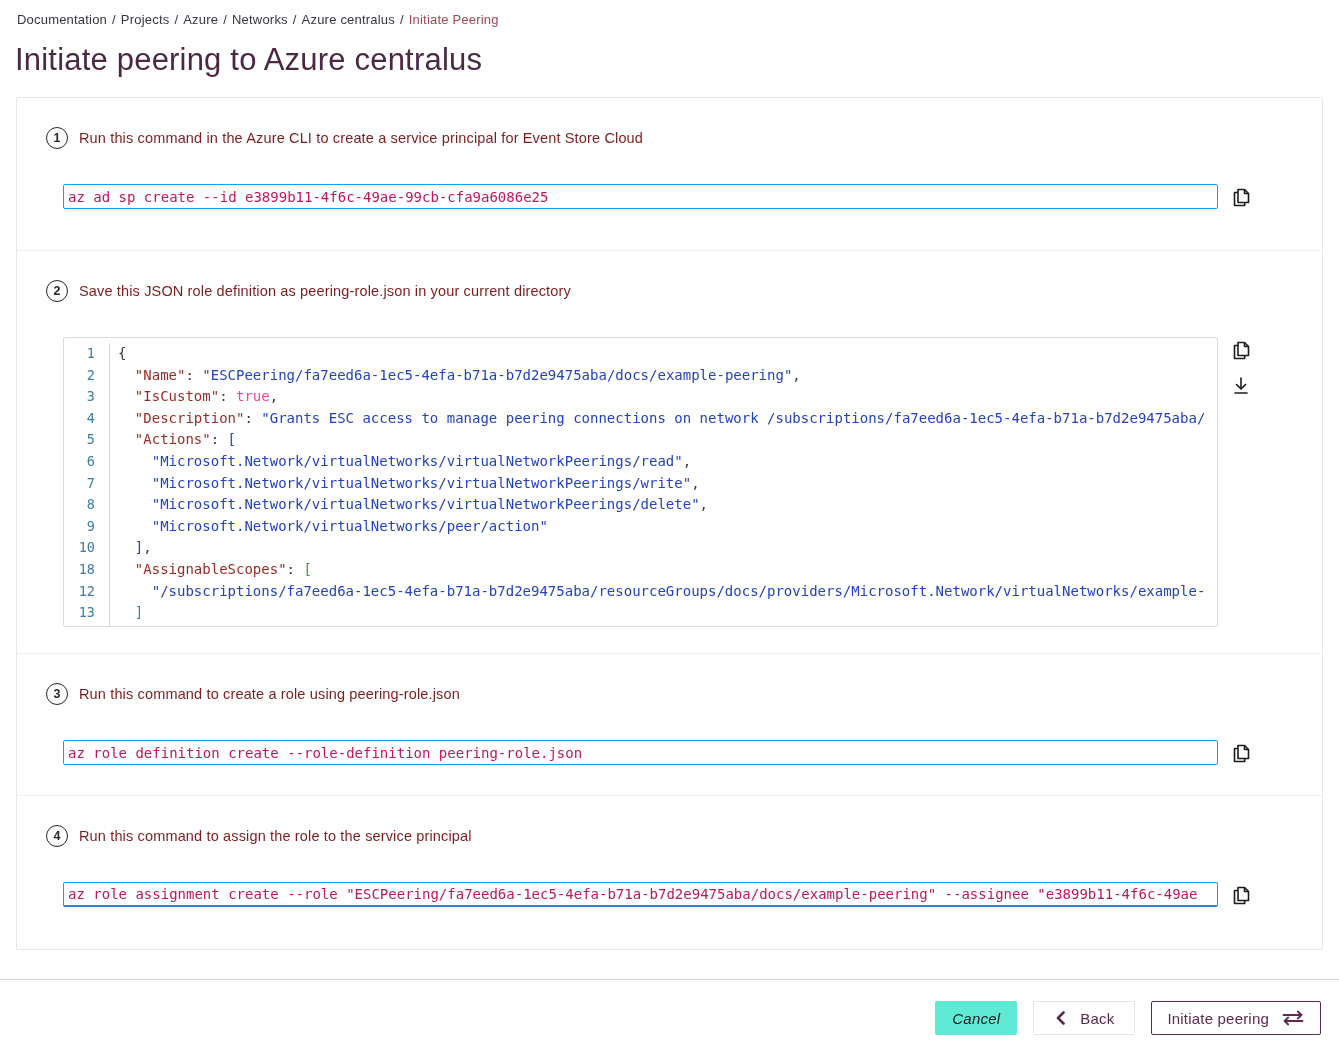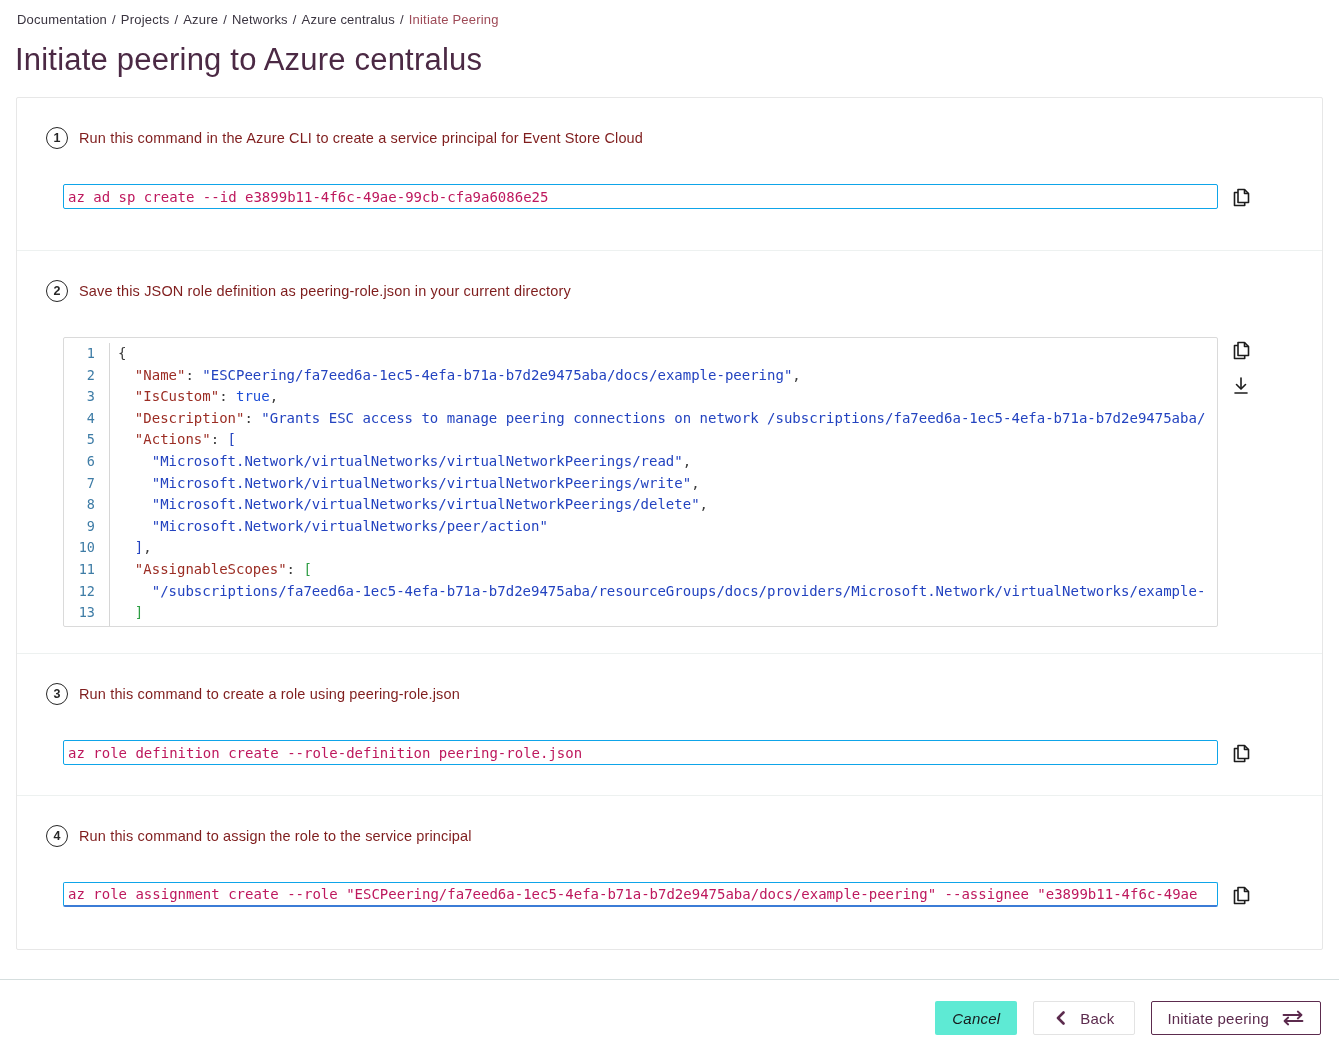--- a/index.html
+++ b/index.html
@@ -46,21 +46,21 @@
     overflow: hidden; padding-top: 5px;
   }
   .cl { display: flex; height: 21.6px; line-height: 21.6px; white-space: pre;
         font-family: "DejaVu Sans Mono", "Liberation Mono", monospace; font-size: 14px; }
   .ln { width: 46px; min-width: 46px; text-align: right; padding-right: 14px; color: #3e7ca6;
         font-size: 13.5px; border-right: 1px solid #d6d6d6; }
   .lc { padding-left: 8px; overflow: hidden; color: #3a3a3a; }
   .tok-pun { color: #3a3a3a; }
   .tok-key { color: #9b2c23; }
   .tok-str { color: #2343c0; }
-  .tok-kw  { color: #1d4ed8; margin-top: 16px; }
+  .tok-kw  { color: #ec4899; margin-top: 16px; }
   .tok-brk-blue  { color: #2343c0; }
   .tok-brk-green { color: #2e9e44; }
   
   .footer-divider { height: 1px; background: #d5dede; margin-top: 29px; }
   .footer { display: flex; justify-content: flex-end; gap: 16px; padding: 21px 18px 0 0; }
   .btn {
     height: 34px; font-size: 15px; border-radius: 2px; display: inline-flex; align-items: center;
     justify-content: center; font-family: inherit; cursor: pointer; letter-spacing: .2px; background: #fff;
   }
   .btn-cancel { background: #5eead4; border: none; color: #17191c; padding: 0 17px; font-style: italic; }
@@ -110,21 +110,21 @@
               <div class="cl"><span class="ln">1</span><span class="lc"><span class="tok-pun">{</span></span></div>
               <div class="cl"><span class="ln">2</span><span class="lc"><span class="tok-pun">  </span><span class="tok-key">"Name"</span><span class="tok-pun">: </span><span class="tok-str">"ESCPeering/fa7eed6a-1ec5-4efa-b71a-b7d2e9475aba/docs/example-peering"</span><span class="tok-pun">,</span></span></div>
               <div class="cl"><span class="ln">3</span><span class="lc"><span class="tok-pun">  </span><span class="tok-key">"IsCustom"</span><span class="tok-pun">: </span><span class="tok-kw">true</span><span class="tok-pun">,</span></span></div>
               <div class="cl"><span class="ln">4</span><span class="lc"><span class="tok-pun">  </span><span class="tok-key">"Description"</span><span class="tok-pun">: </span><span class="tok-str">"Grants ESC access to manage peering connections on network /subscriptions/fa7eed6a-1ec5-4efa-b71a-b7d2e9475aba/</span></span></div>
               <div class="cl"><span class="ln">5</span><span class="lc"><span class="tok-pun">  </span><span class="tok-key">"Actions"</span><span class="tok-pun">: </span><span class="tok-brk-blue">[</span></span></div>
               <div class="cl"><span class="ln">6</span><span class="lc"><span class="tok-pun">    </span><span class="tok-str">"Microsoft.Network/virtualNetworks/virtualNetworkPeerings/read"</span><span class="tok-pun">,</span></span></div>
               <div class="cl"><span class="ln">7</span><span class="lc"><span class="tok-pun">    </span><span class="tok-str">"Microsoft.Network/virtualNetworks/virtualNetworkPeerings/write"</span><span class="tok-pun">,</span></span></div>
               <div class="cl"><span class="ln">8</span><span class="lc"><span class="tok-pun">    </span><span class="tok-str">"Microsoft.Network/virtualNetworks/virtualNetworkPeerings/delete"</span><span class="tok-pun">,</span></span></div>
               <div class="cl"><span class="ln">9</span><span class="lc"><span class="tok-pun">    </span><span class="tok-str">"Microsoft.Network/virtualNetworks/peer/action"</span></span></div>
               <div class="cl"><span class="ln">10</span><span class="lc"><span class="tok-pun">  </span><span class="tok-brk-blue">]</span><span class="tok-pun">,</span></span></div>
-              <div class="cl"><span class="ln">11</span><span class="lc"><span class="tok-pun">  </span><span class="tok-key">"AssignableScopes"</span><span class="tok-pun">: </span><span class="tok-brk-green">[</span></span></div>
+              <div class="cl"><span class="ln">18</span><span class="lc"><span class="tok-pun">  </span><span class="tok-key">"AssignableScopes"</span><span class="tok-pun">: </span><span class="tok-brk-green">[</span></span></div>
               <div class="cl"><span class="ln">12</span><span class="lc"><span class="tok-pun">    </span><span class="tok-str">"/subscriptions/fa7eed6a-1ec5-4efa-b71a-b7d2e9475aba/resourceGroups/docs/providers/Microsoft.Network/virtualNetworks/example-</span></span></div>
               <div class="cl"><span class="ln">13</span><span class="lc"><span class="tok-pun">  </span><span class="tok-brk-green">]</span></span></div>
               <div class="cl"><span class="ln">14</span><span class="lc"><span class="tok-pun">}</span></span></div>
             </div>
         </div>
         <div class="icon-col">
           <button class="icon-btn">
             <span>
               <svg width="20" height="22" viewBox="0 0 20 22" fill="none" stroke="#1c1c1c" stroke-width="1.6" stroke-linejoin="round">
                 <path d="M7 3.5 H13.5 L17.5 7.5 V16.5 H7 Z"></path>

